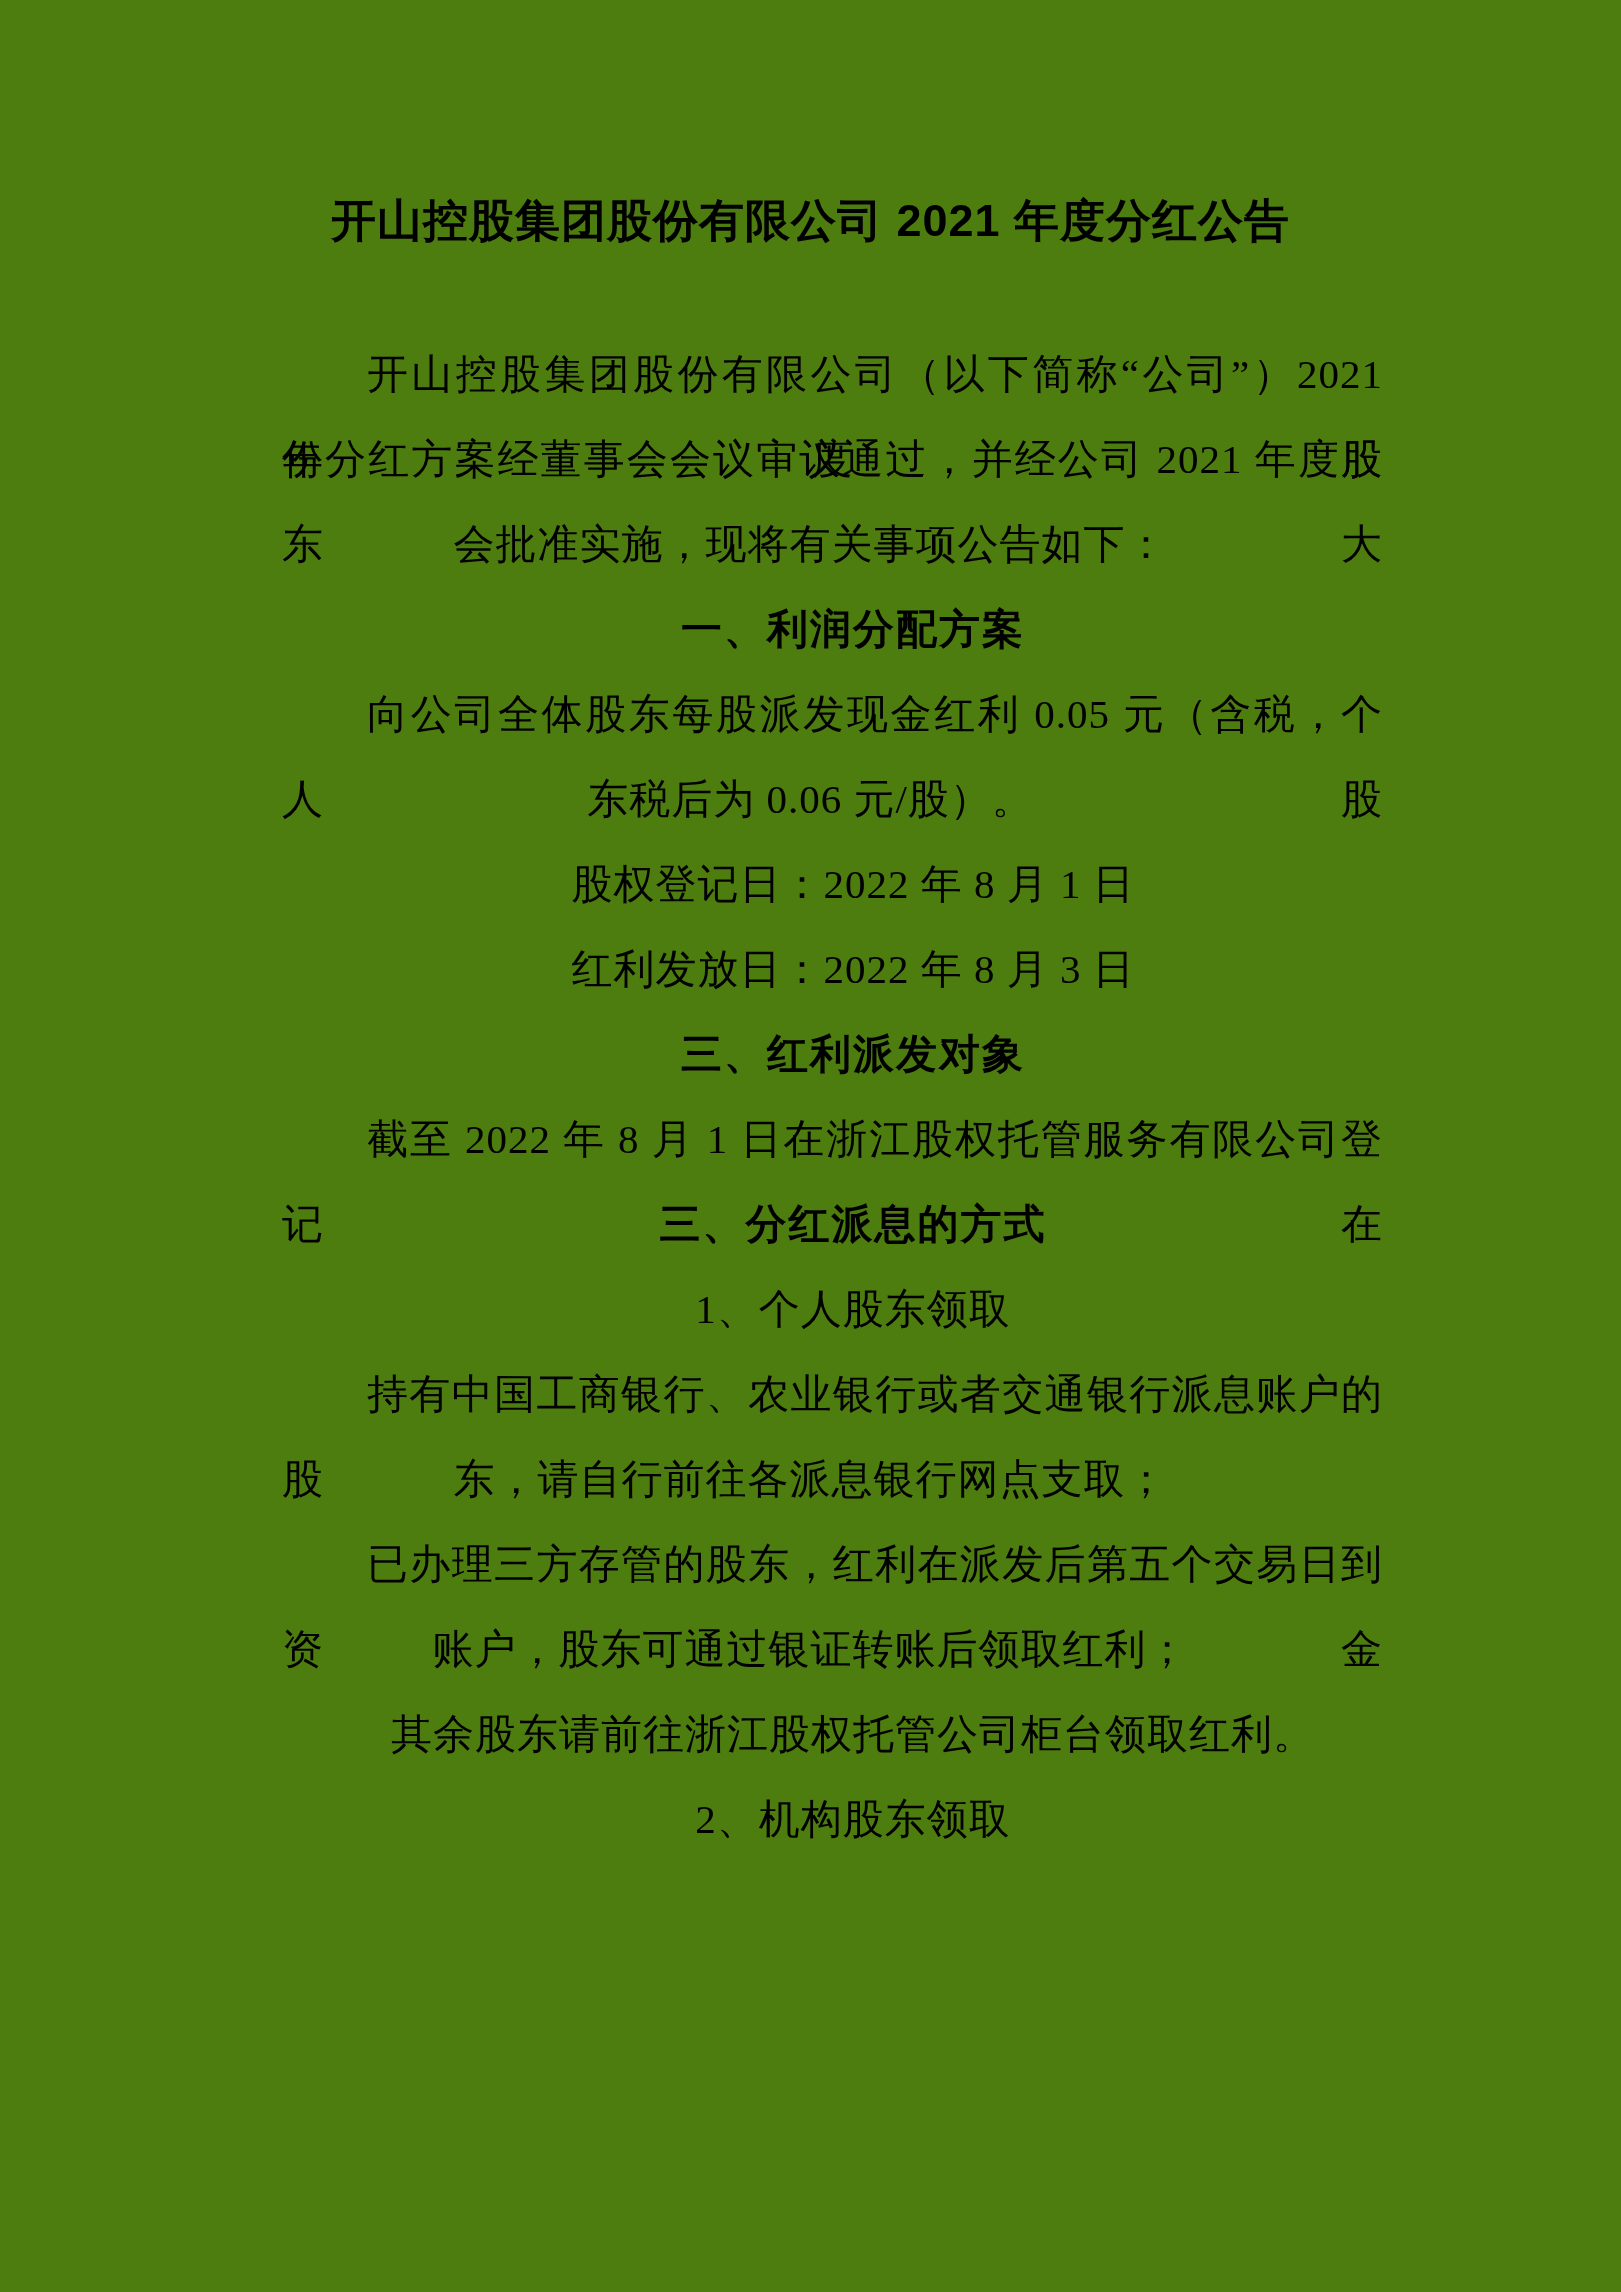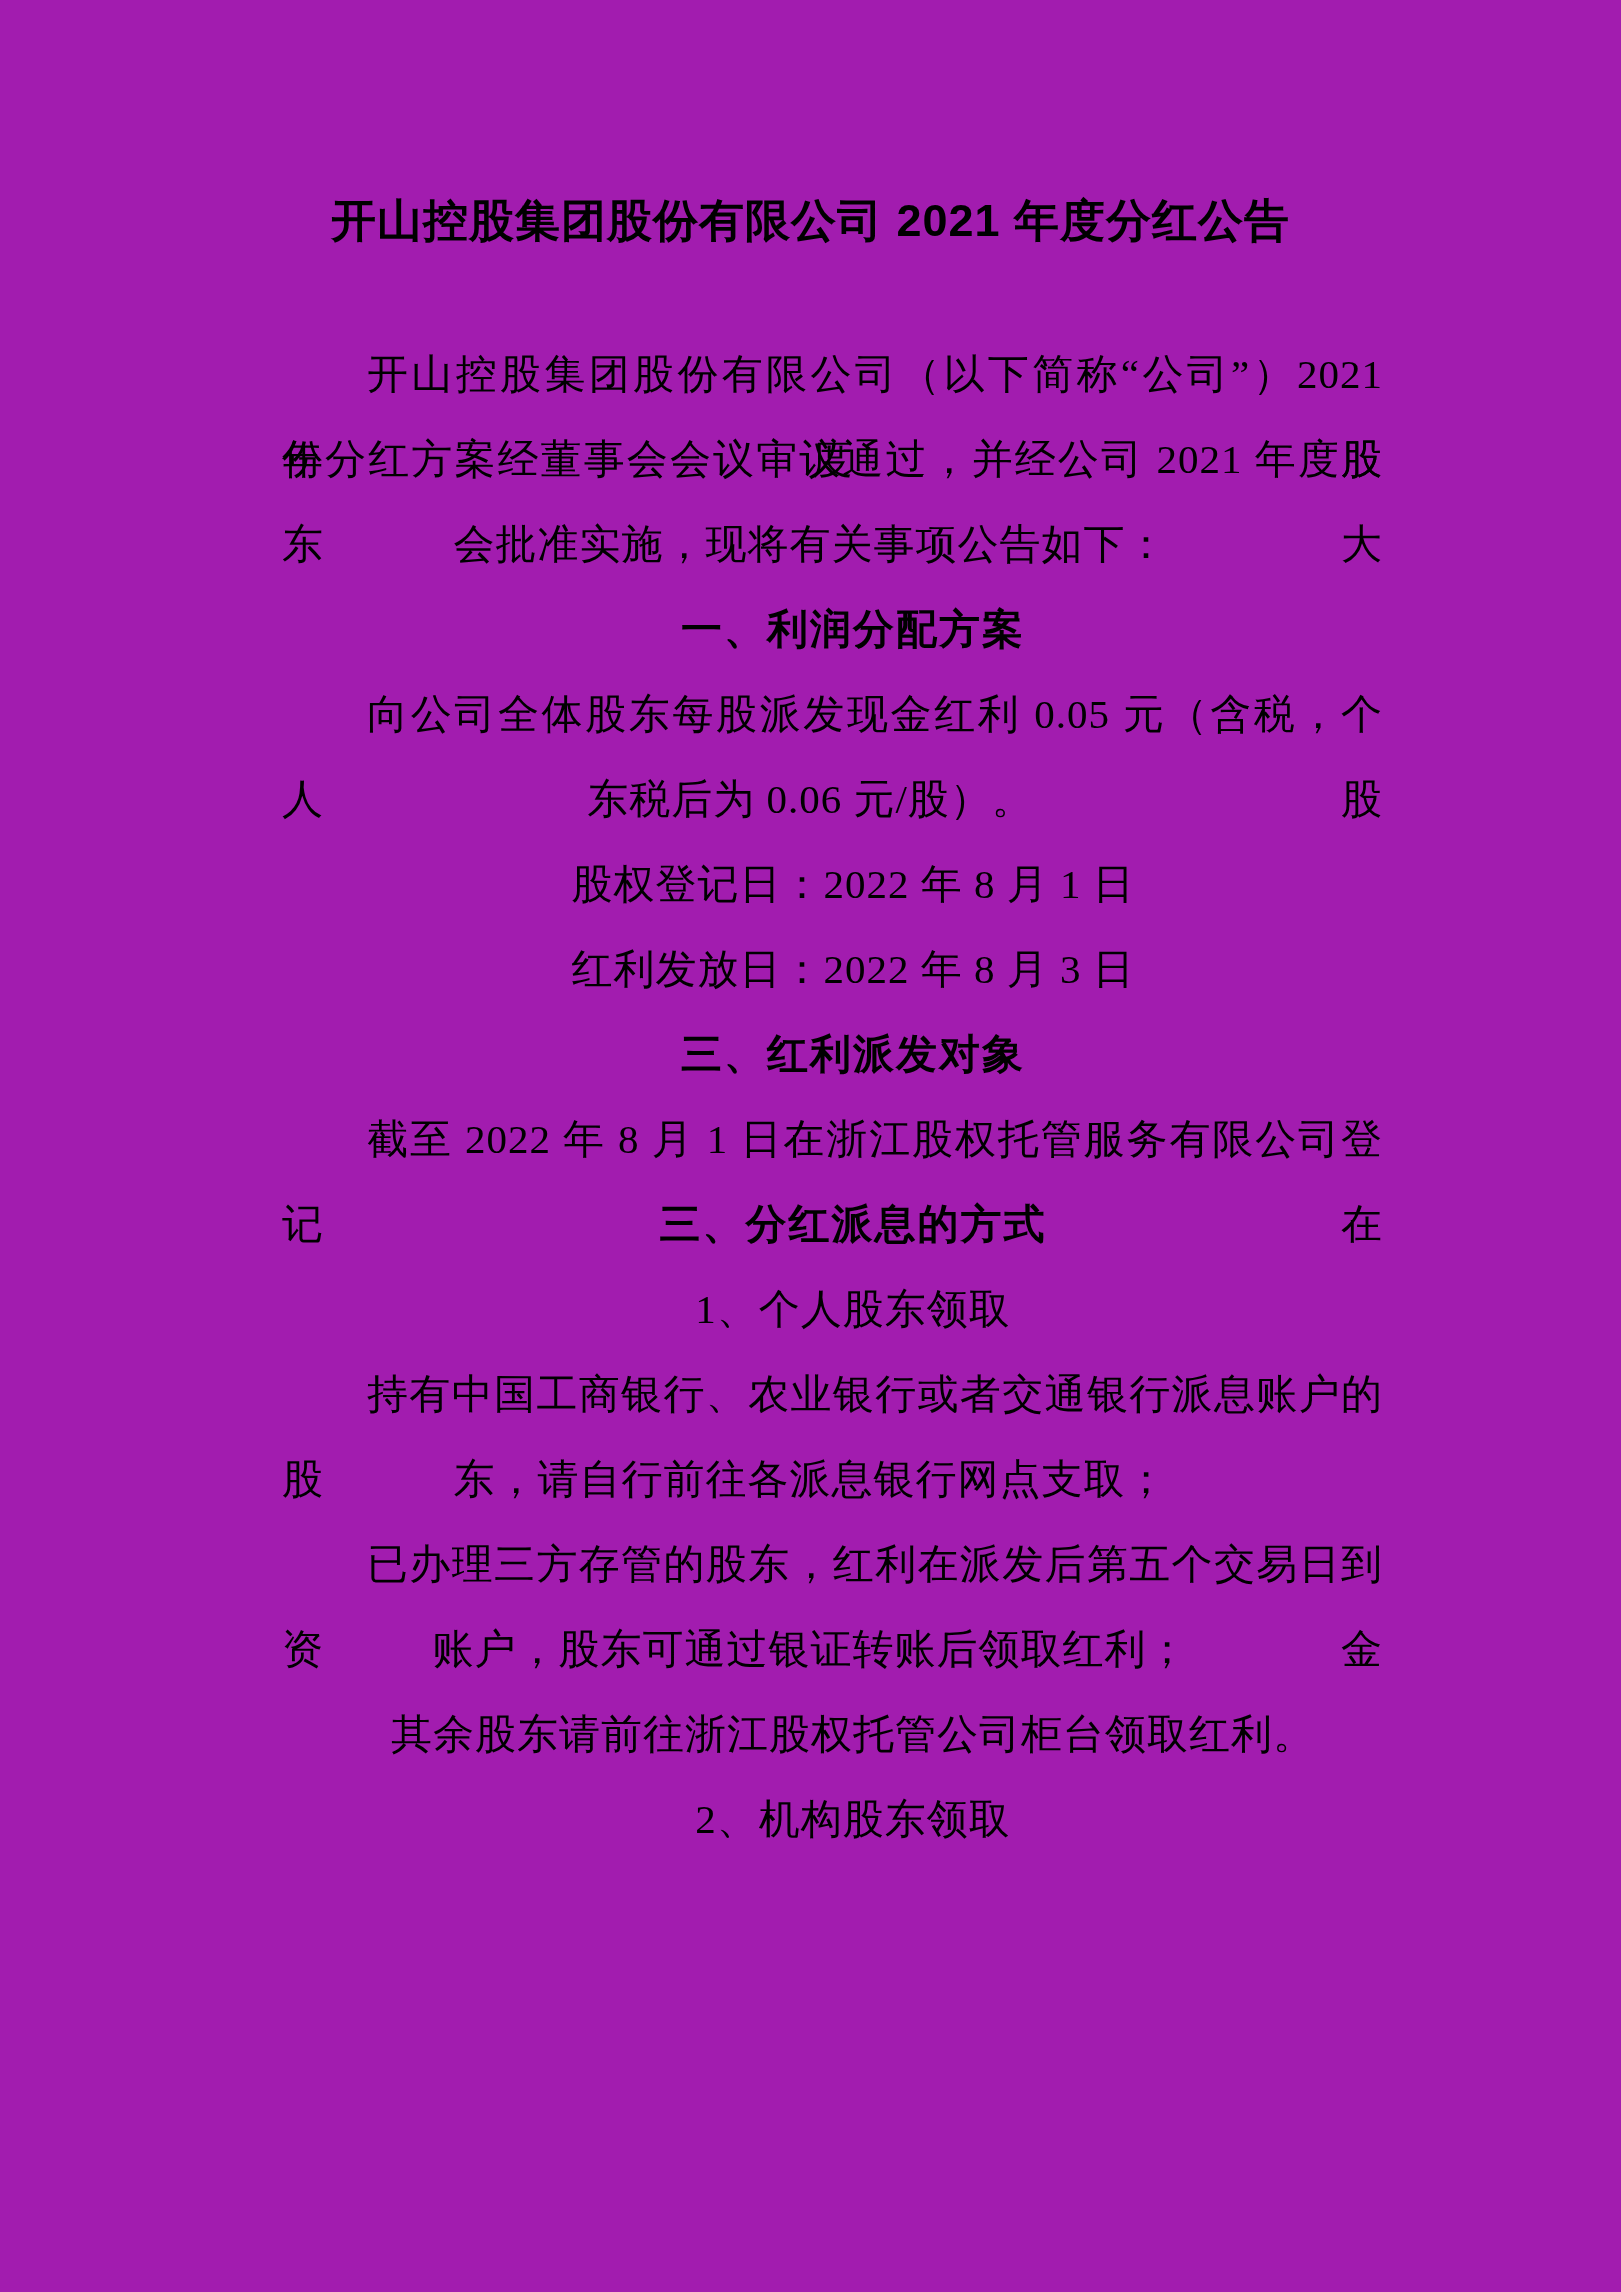--- a/index.html
+++ b/index.html
@@ -4,21 +4,21 @@
 <style>
   html, body {
     margin: 0;
     padding: 0;
     background: #ffffff;
   }
   .page {
     position: relative;
     width: 1621px;
     height: 2293px;
-    background: #a21caf;
+    background: #4d7c0f;
     color: #000000;
     overflow: hidden;
   }
   .title {
     position: absolute;
     top: 186px;
     left: 0;
     width: 100%;
     margin: 0;
     text-align: center;

